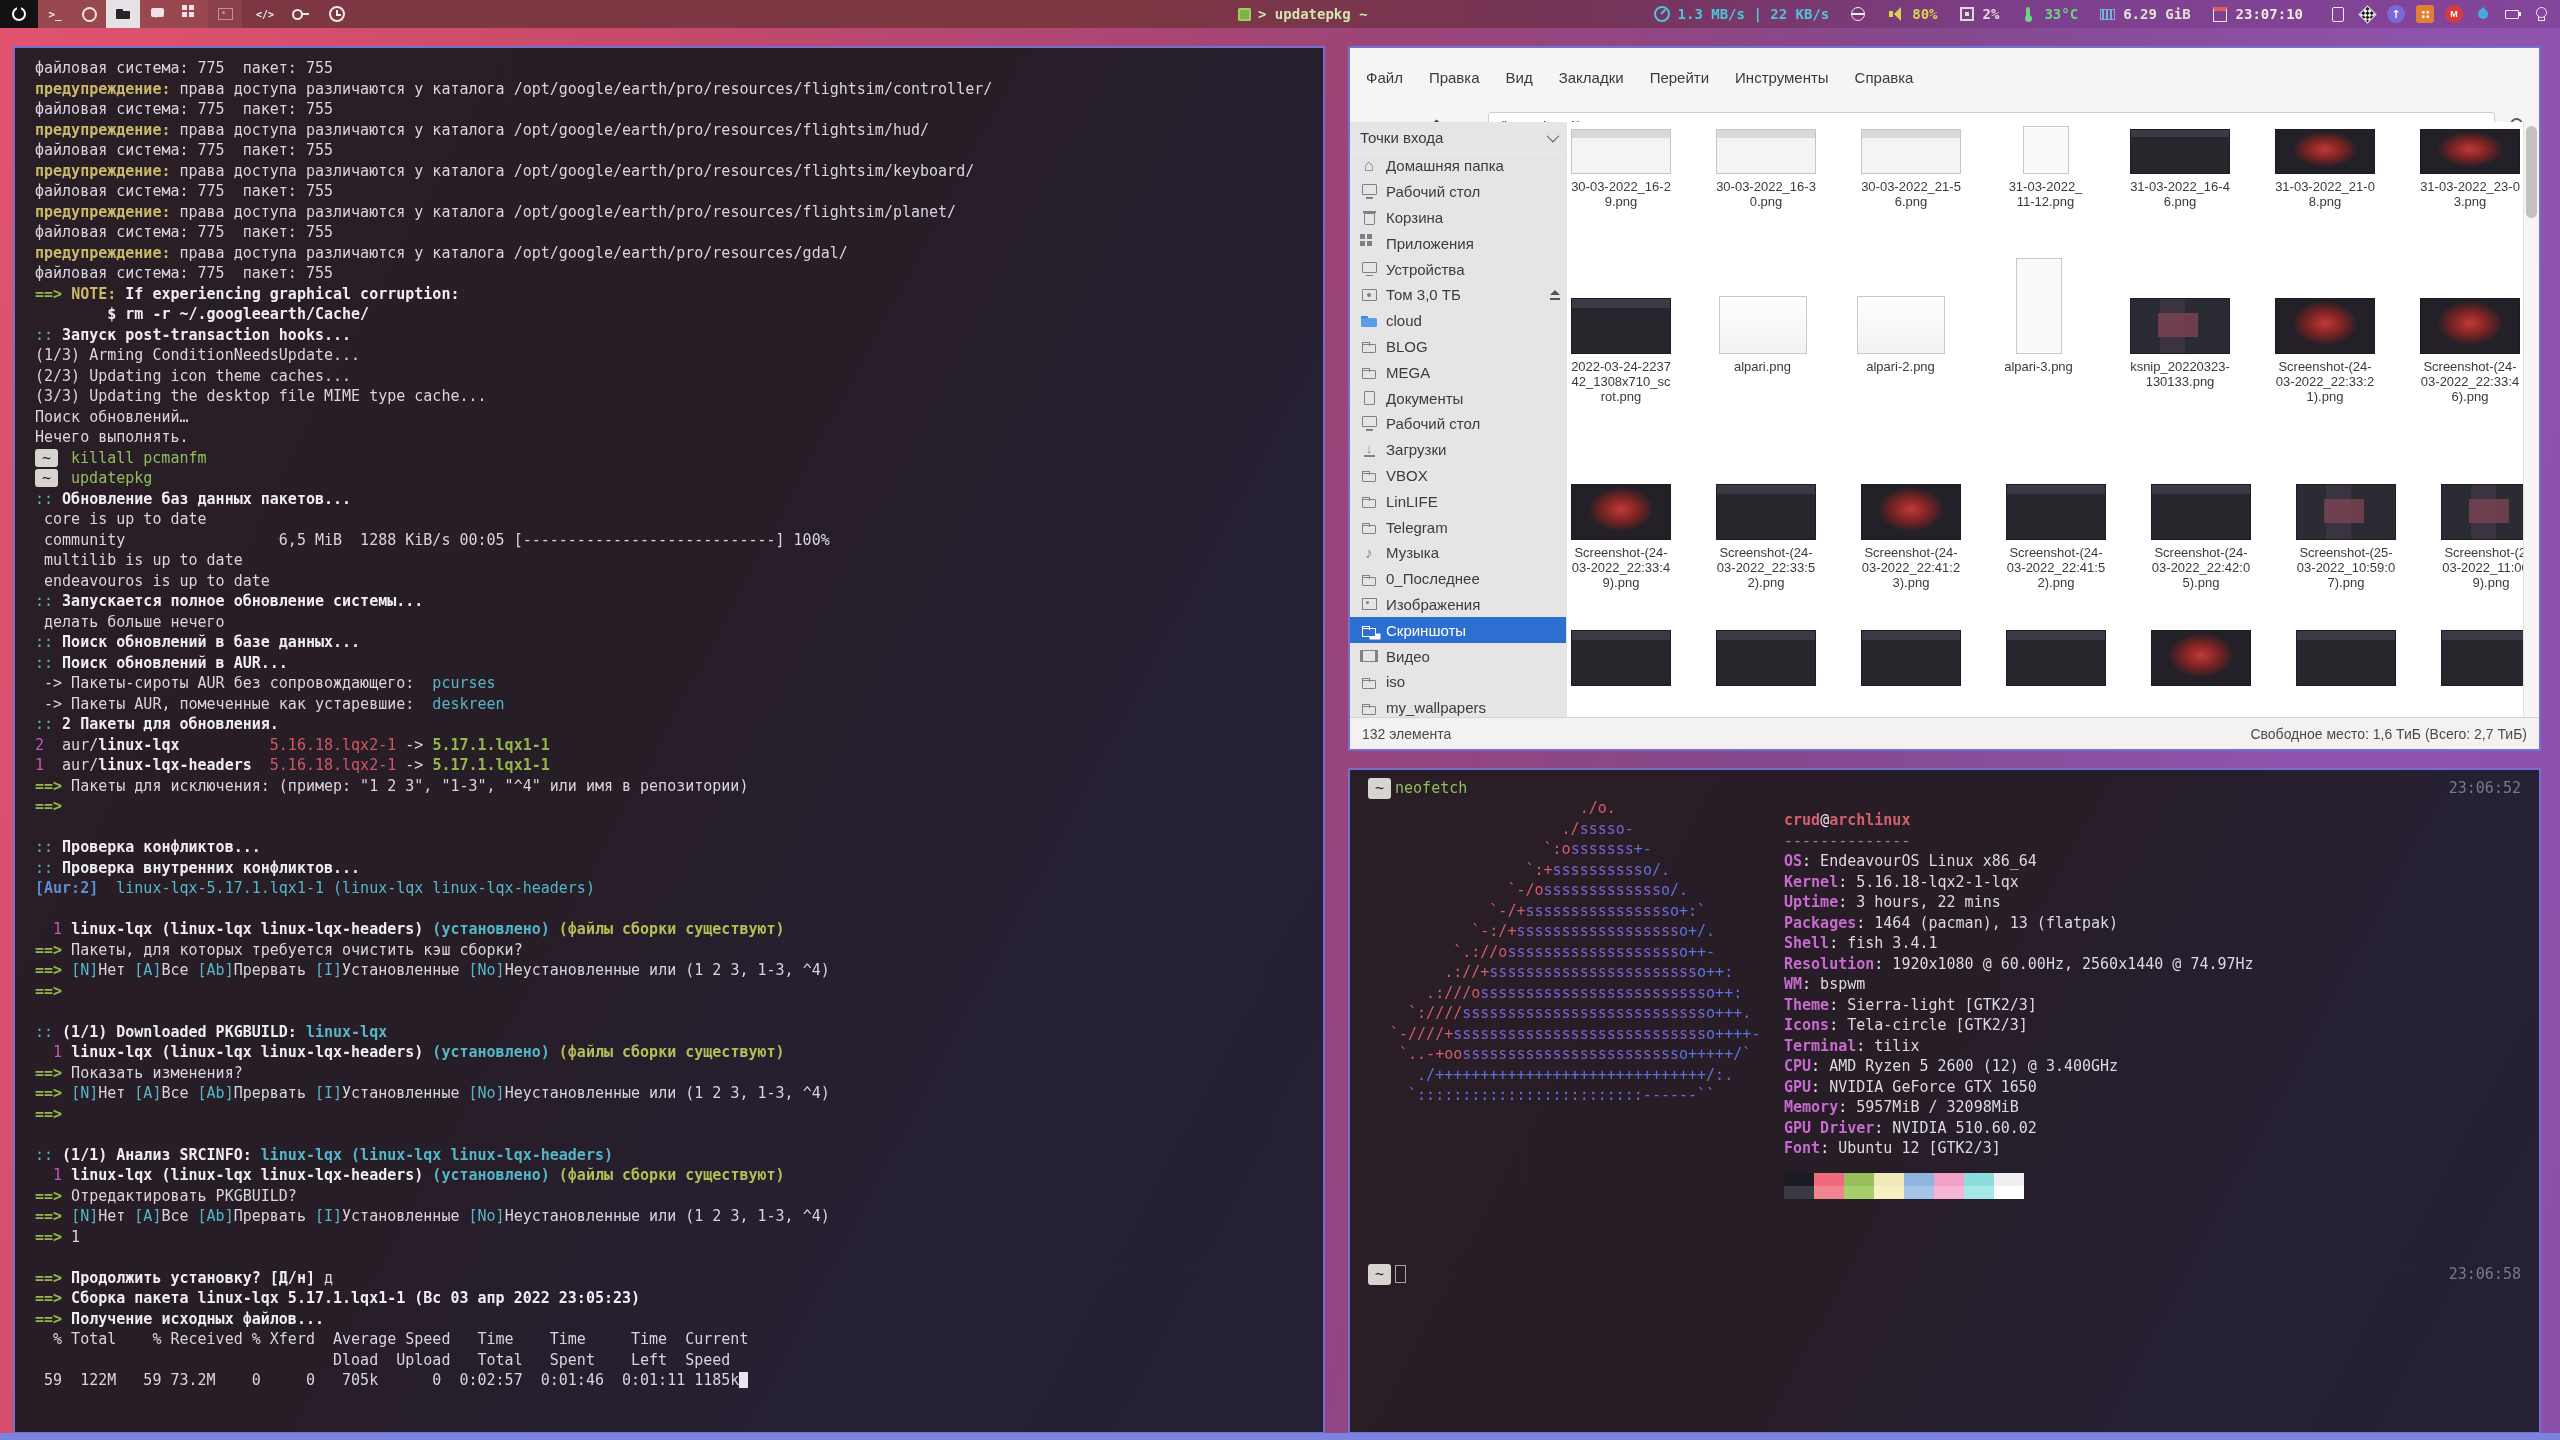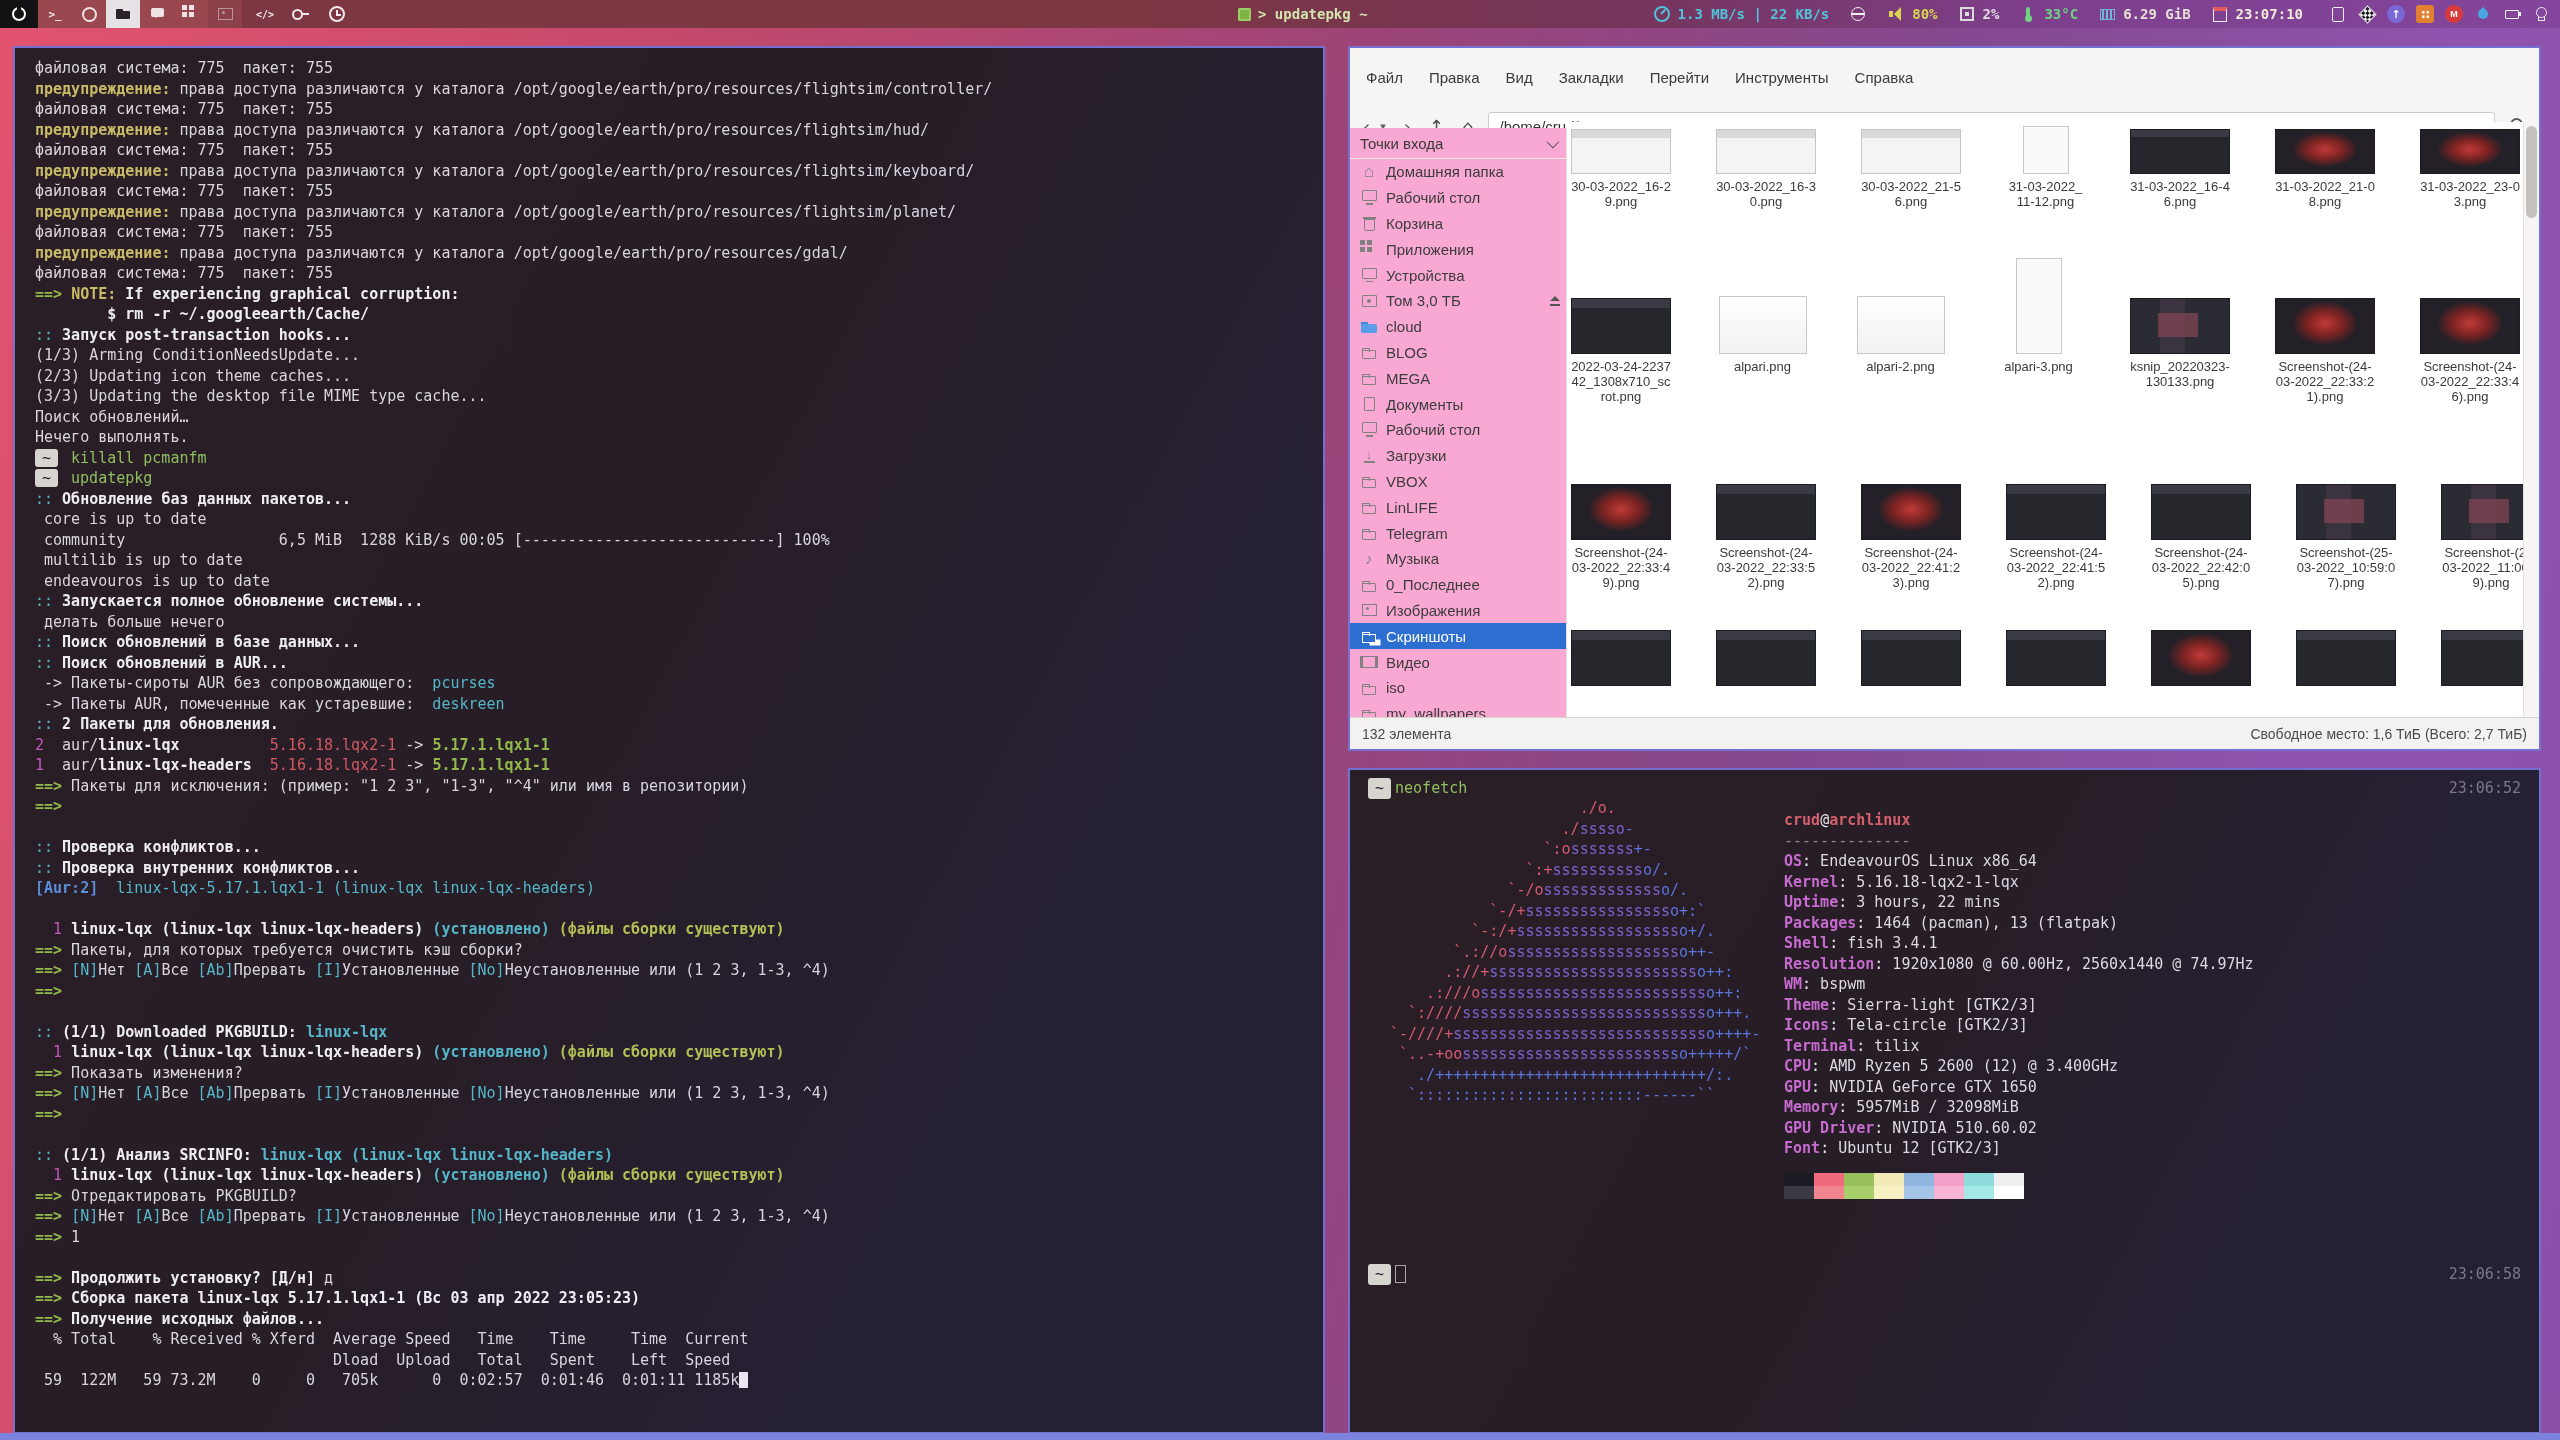--- a/index.html
+++ b/index.html
@@ -112,21 +112,21 @@
   .fm-menubar{height:34px;display:flex;align-items:center;gap:26px;padding:12px 16px;background:#f6f5f4;color:#3a3a3a;font-size:15px;}
   .fm-toolbar{height:40px;display:flex;align-items:center;gap:12px;padding:0 10px;background:#f6f5f4;border-bottom:1px solid #d8d6d2;}
   .nav-ic{color:#4c4c4c;font:18px "DejaVu Sans",sans-serif;padding:0 3px;}
   .nav-ic.small{font-size:11px;margin-left:-8px;color:#666;}
   .pathbar{flex:1;height:27px;background:#fff;border:1px solid #cfcdc9;border-radius:3px;display:flex;align-items:center;
     padding:0 10px;font-size:15px;color:#333;}
   .search-btn{position:relative;width:22px;height:22px;}
   .search-btn::before{content:"";position:absolute;left:3px;top:3px;width:9px;height:9px;border:2px solid #5a5a5a;border-radius:50%;}
   .search-btn::after{content:"";position:absolute;left:13px;top:14px;width:6px;height:2px;background:#5a5a5a;transform:rotate(45deg);}
   .fm-body{position:absolute;top:74px;left:0;right:0;bottom:32px;}
-  .fm-side{position:absolute;left:0;top:6px;bottom:0;width:216px;background:#f9a8d4;border-right:1px solid #e3e1df;overflow:hidden;}
+  .fm-side{position:absolute;left:0;top:0;bottom:0;width:216px;background:#e5e5e5;border-right:1px solid #e3e1df;overflow:hidden;}
   .places-combo{height:30px;display:flex;align-items:center;padding:0 10px;font-size:15px;color:#3a3a3a;border-bottom:1px solid #eceae8;}
   .chev{margin-left:auto;width:8px;height:8px;border-right:1.5px solid #555;border-bottom:1.5px solid #555;transform:rotate(45deg) translateY(-2px);}
   .srow{height:25.8px;display:flex;align-items:center;gap:8px;padding:0 4px 0 10px;font-size:15px;color:#3c3c3c;white-space:nowrap;}
   .srow.sel{background:#2d6fd0;color:#fff;}
   .srow.sel .si{color:#fff;}
   .si{position:relative;width:18px;height:18px;flex:none;color:#818181;display:inline-flex;align-items:center;justify-content:center;}
   .si-folder::before{content:"";position:absolute;top:5px;left:2px;width:6px;height:3px;border:1.5px solid currentColor;border-bottom:none;border-radius:1px 1px 0 0;}
   .si-folder::after{content:"";position:absolute;top:7px;left:2px;width:12px;height:7px;border:1.5px solid currentColor;border-radius:1px;}
   .si-folder-cloud::before{content:"";position:absolute;top:4px;left:1px;width:7px;height:3px;background:#4286d8;border-radius:1px 1px 0 0;}
   .si-folder-cloud::after{content:"";position:absolute;top:6px;left:1px;width:16px;height:9px;background:#5a9de8;border-radius:1.5px;}

